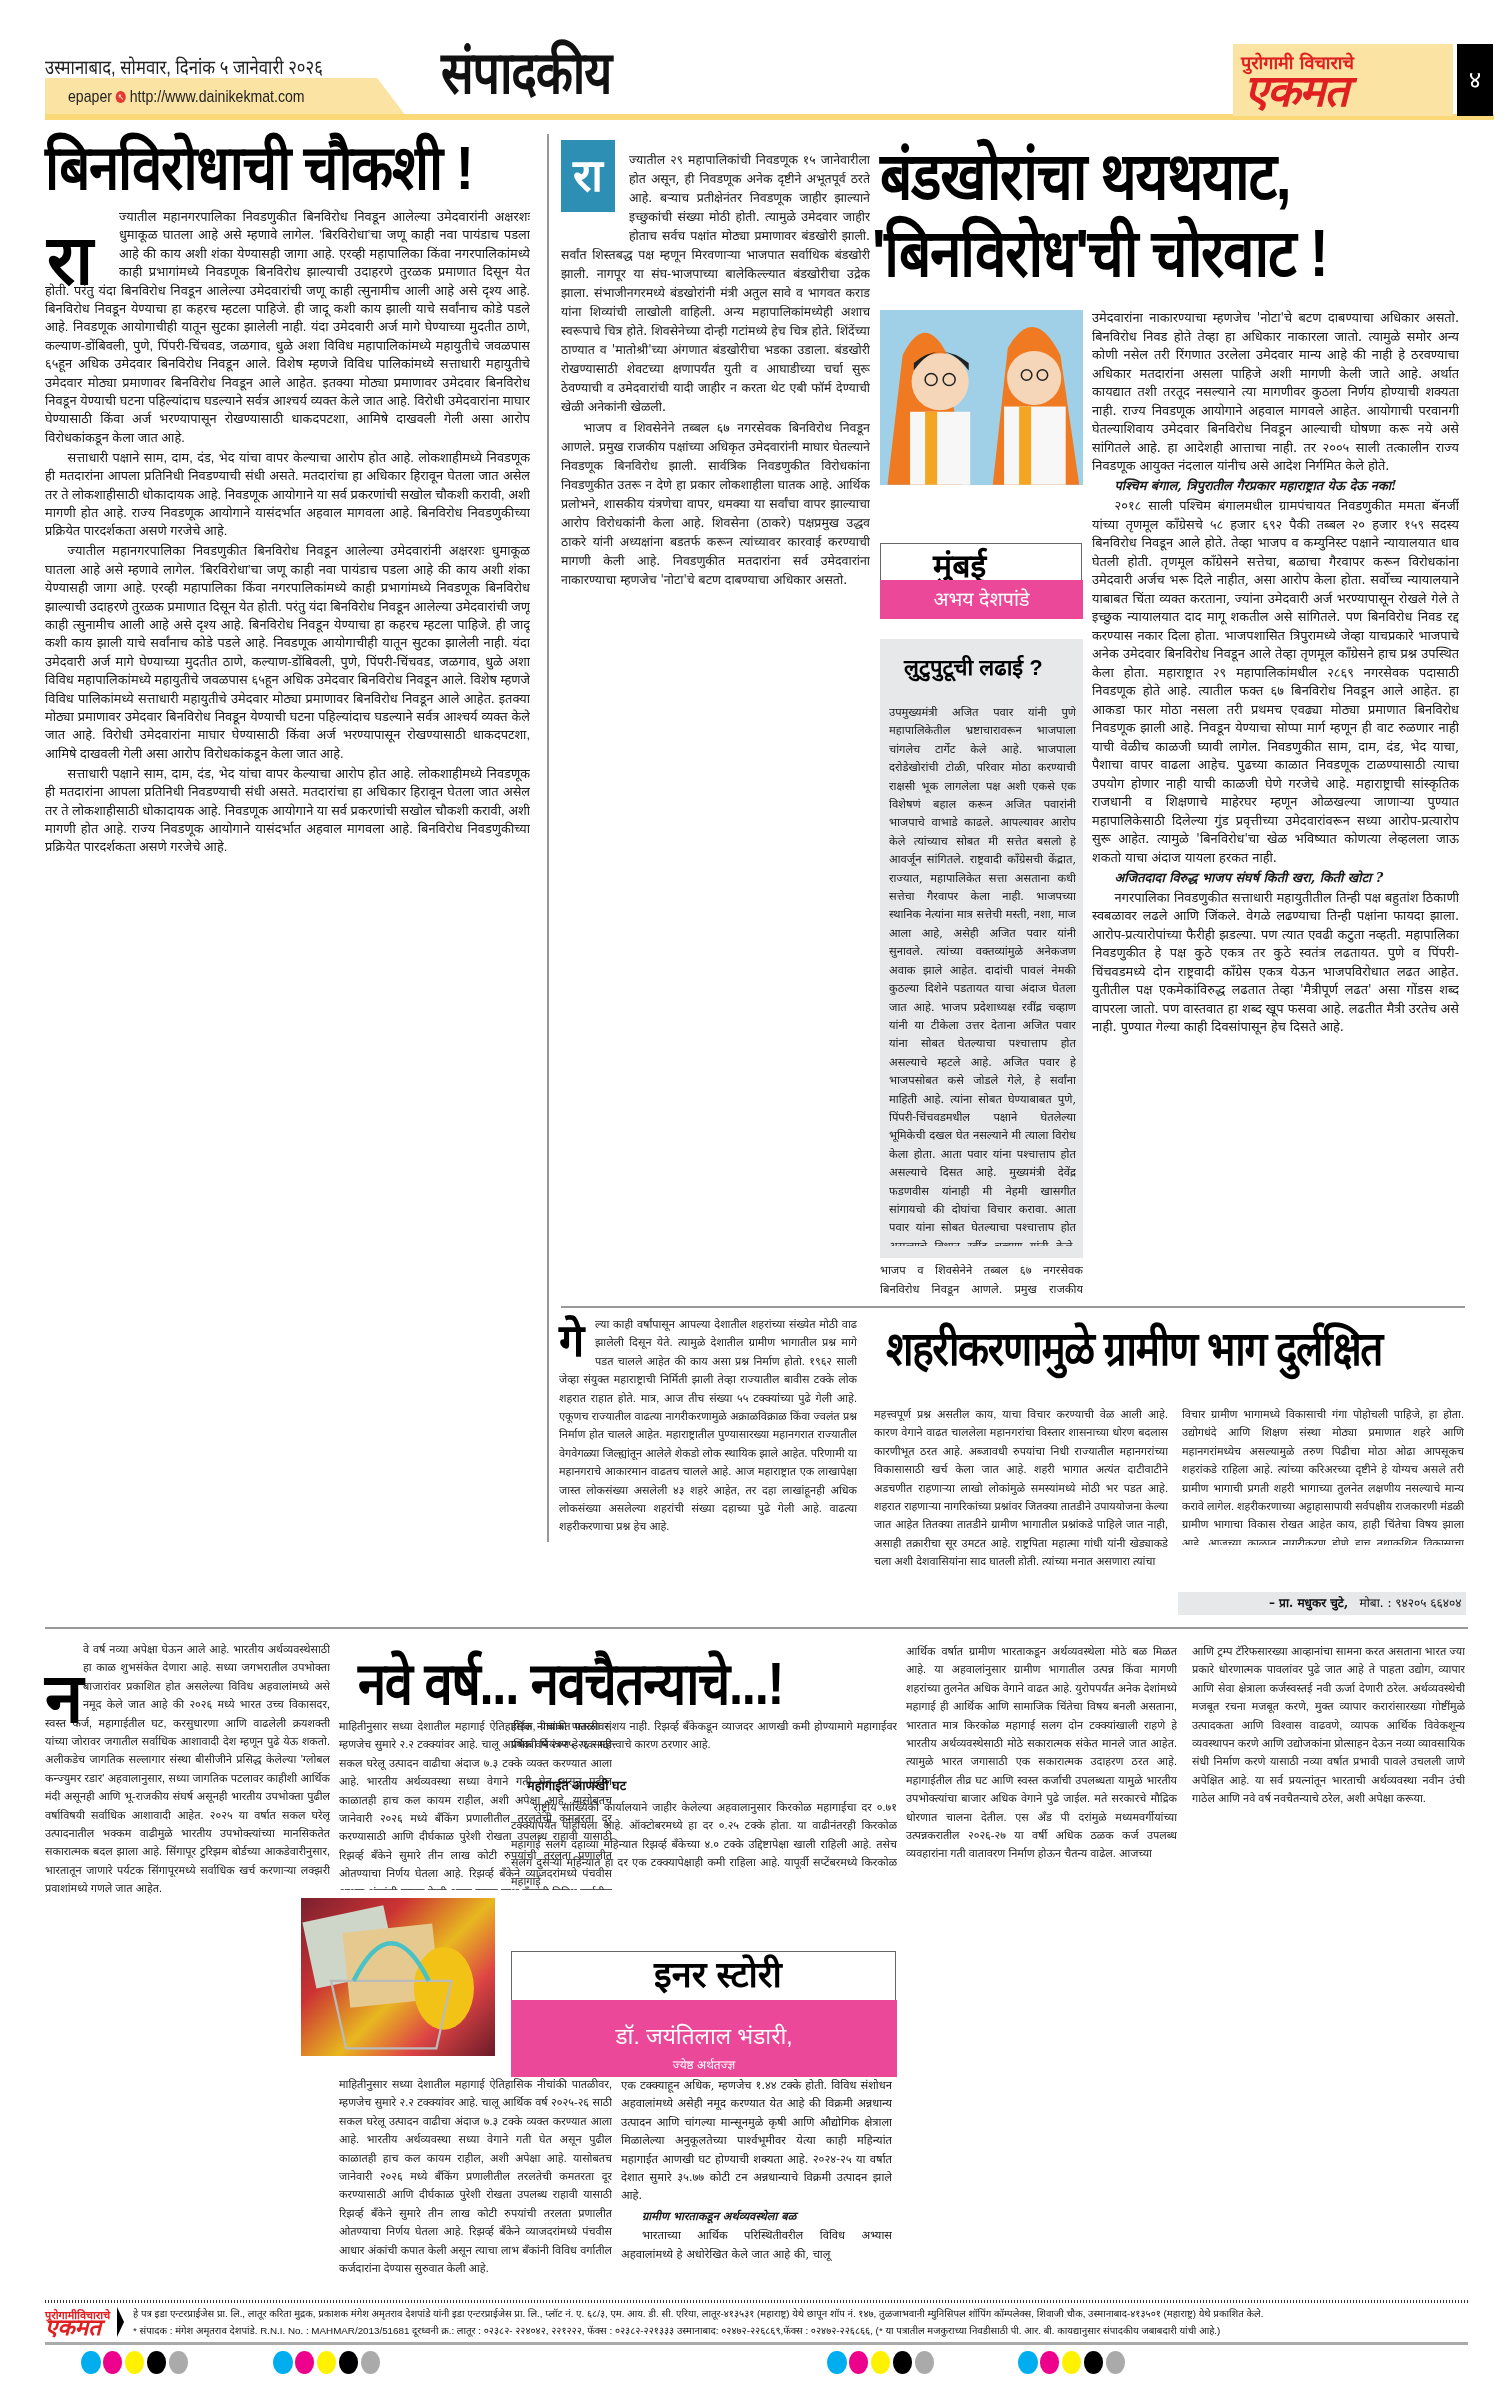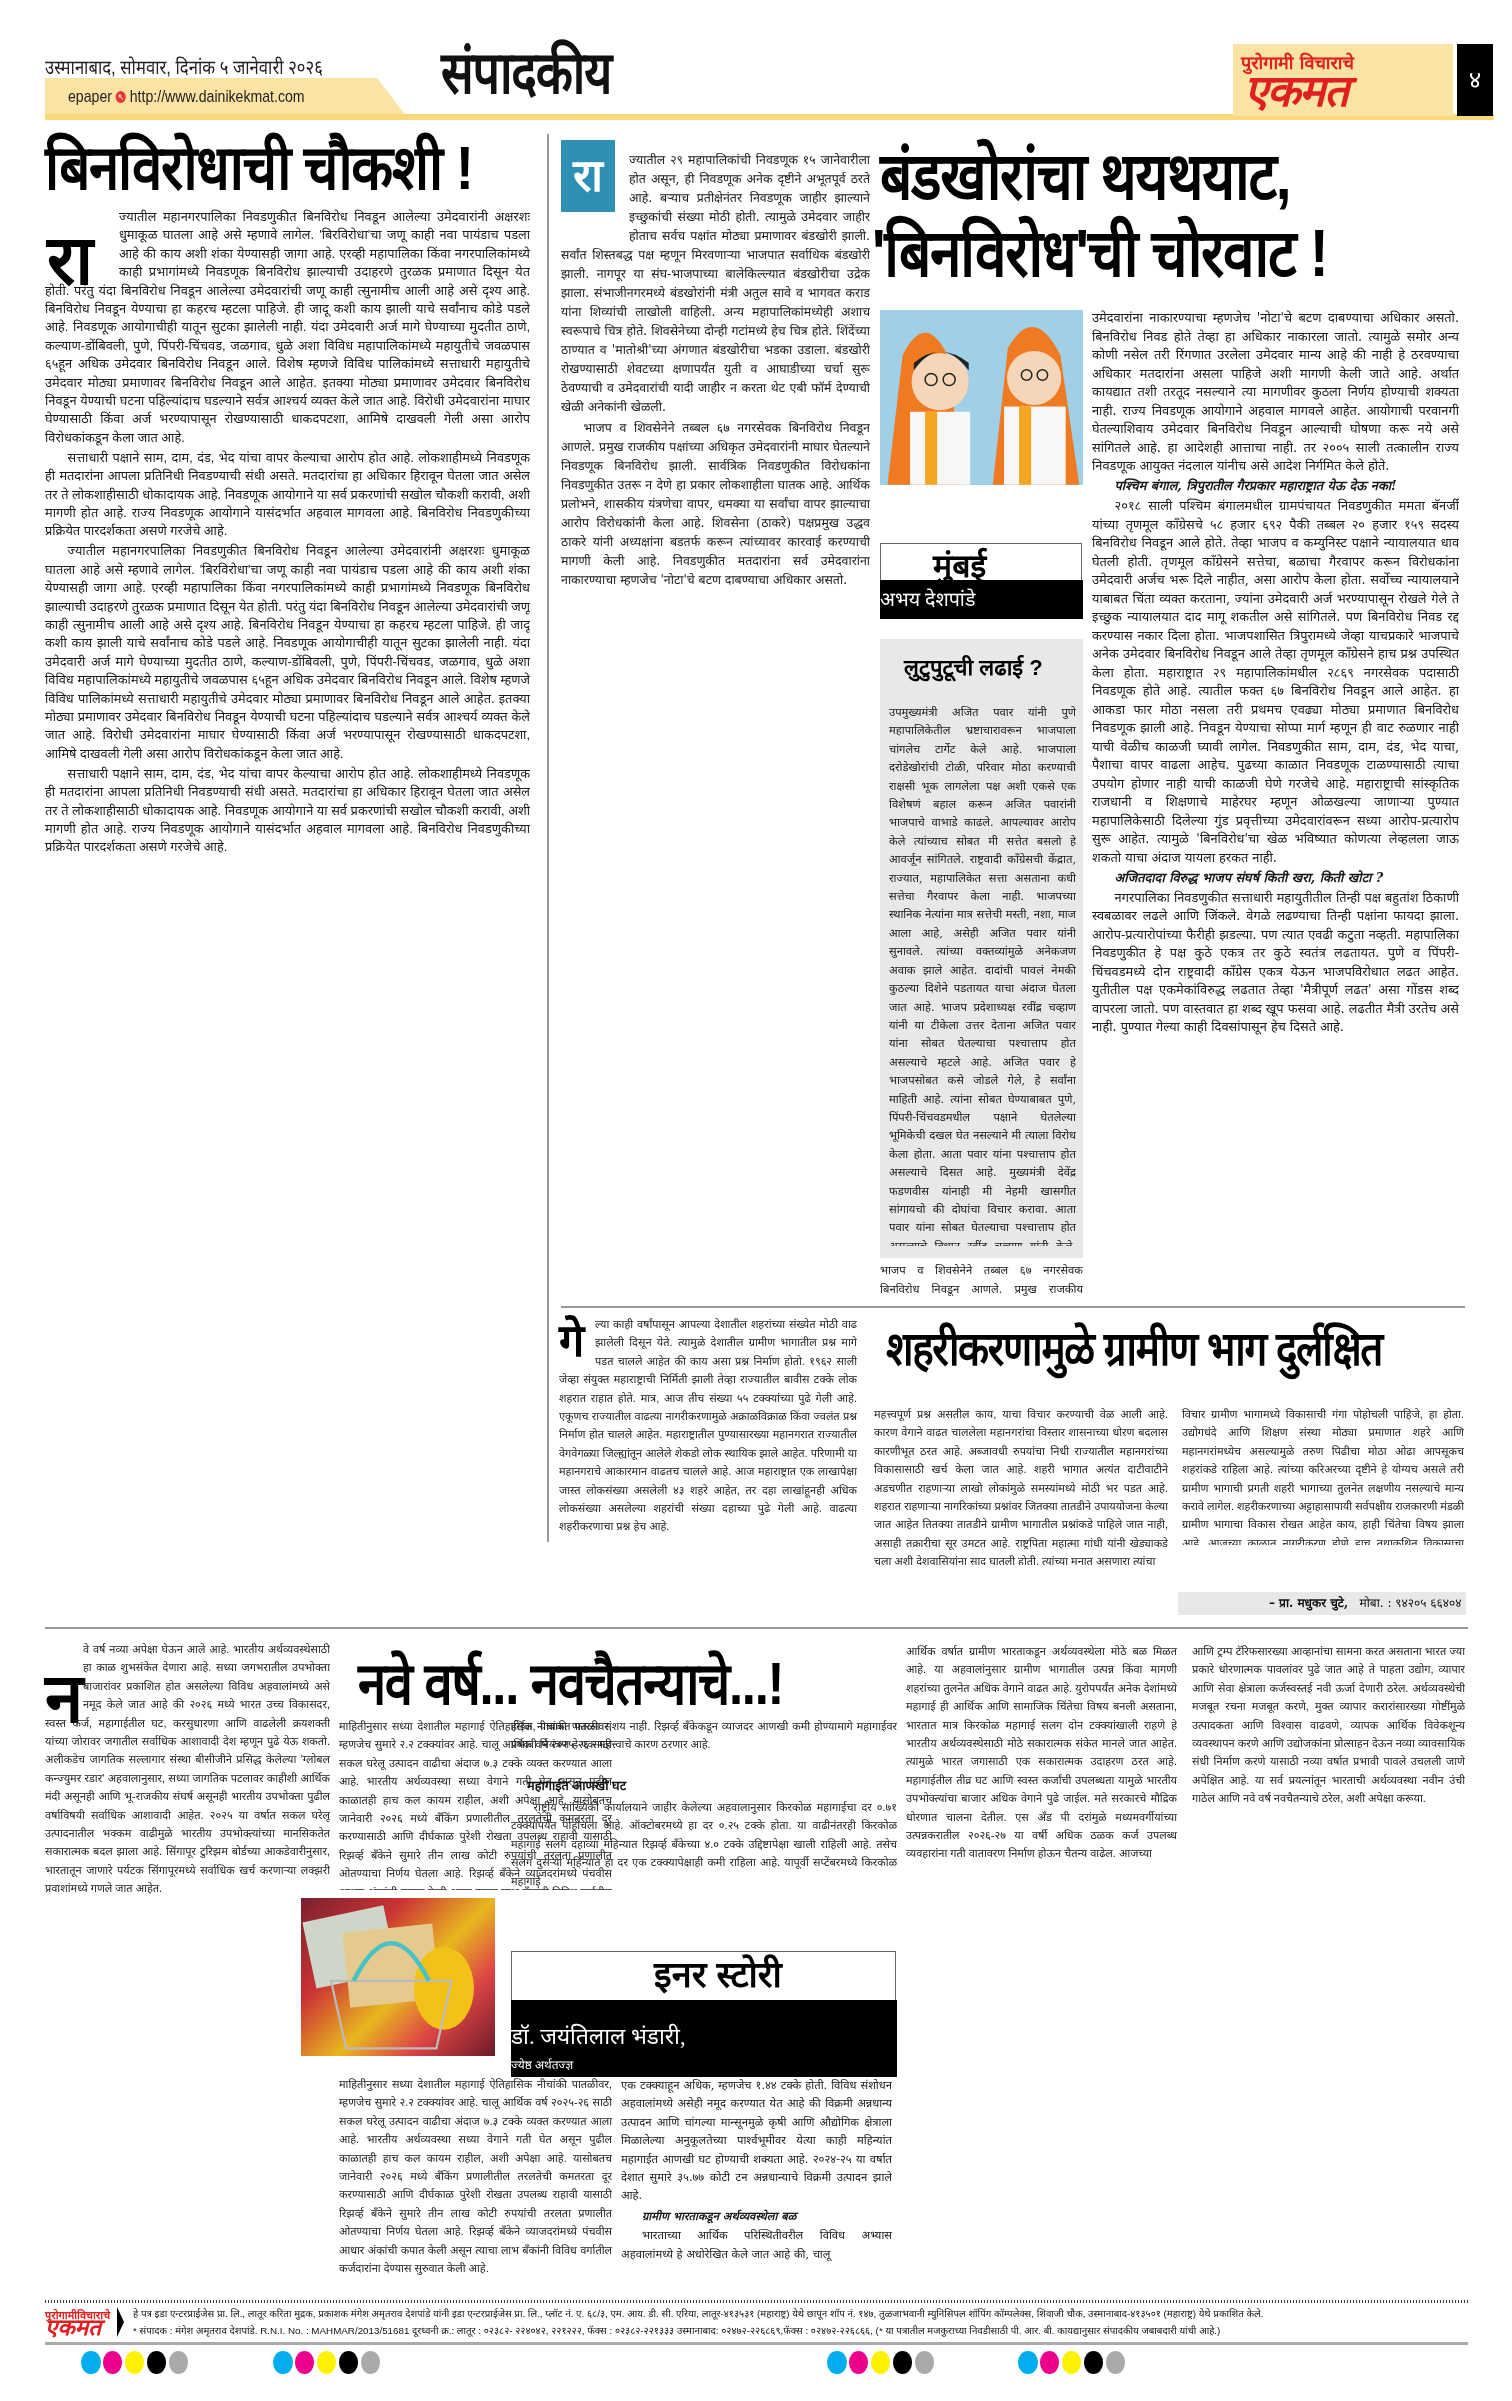--- a/index.html
+++ b/index.html
@@ -21,21 +21,21 @@
   .col p{margin:0 0 1.5px 0;text-indent:0;}
   .col .sub{font-weight:bold;margin:1.5px 0;text-indent:22.6px;font-style:italic;}
   .cond{font-family:"Liberation Sans",sans-serif;}
   .headline{font-family:"Liberation Sans",sans-serif;font-weight:bold;line-height:1;color:#000;letter-spacing:-1.5px;}
   .dropcap{font-family:"Liberation Sans",sans-serif;font-weight:bold;color:#000;line-height:1;}
   .vline{width:1.5px;background:#999;}
   .hline{height:2.3px;background:#999;}
   .blue-cap{left:561px;top:140px;width:54px;height:72px;background:#2e8fb4;color:#fff;font-size:45px;font-weight:bold;text-align:center;line-height:72px;font-family:"Liberation Sans",sans-serif;}
   .cartoon{left:880px;top:310px;width:203px;height:175px;background:#9fd0e8;overflow:hidden;}
   .box-label{border:1.5px solid #666;border-bottom:none;background:#fff;}
-  .dark-band{background:#000000;color:#fff;text-align:left;font-family:Liberation Serif, serif;}
+  .dark-band{background:#ec4899;color:#fff;text-align:center;font-family:Liberation Sans, sans-serif;}
   .gray-box{background:#e7e8ea;}
   .cmyk{display:flex;gap:2.3px;}
   .cmyk span{width:19.6px;height:22.6px;border-radius:50%;display:inline-block;}
   .photo{left:301px;top:1898px;width:194px;height:160px;overflow:hidden;background:#8a2a2a;}
 </style>
 </head>
 <body>
 
 <div class="abs dateline">उस्मानाबाद, सोमवार, दिनांक ५ जानेवारी २०२६</div>
 <div class="abs epaper-band"></div>

